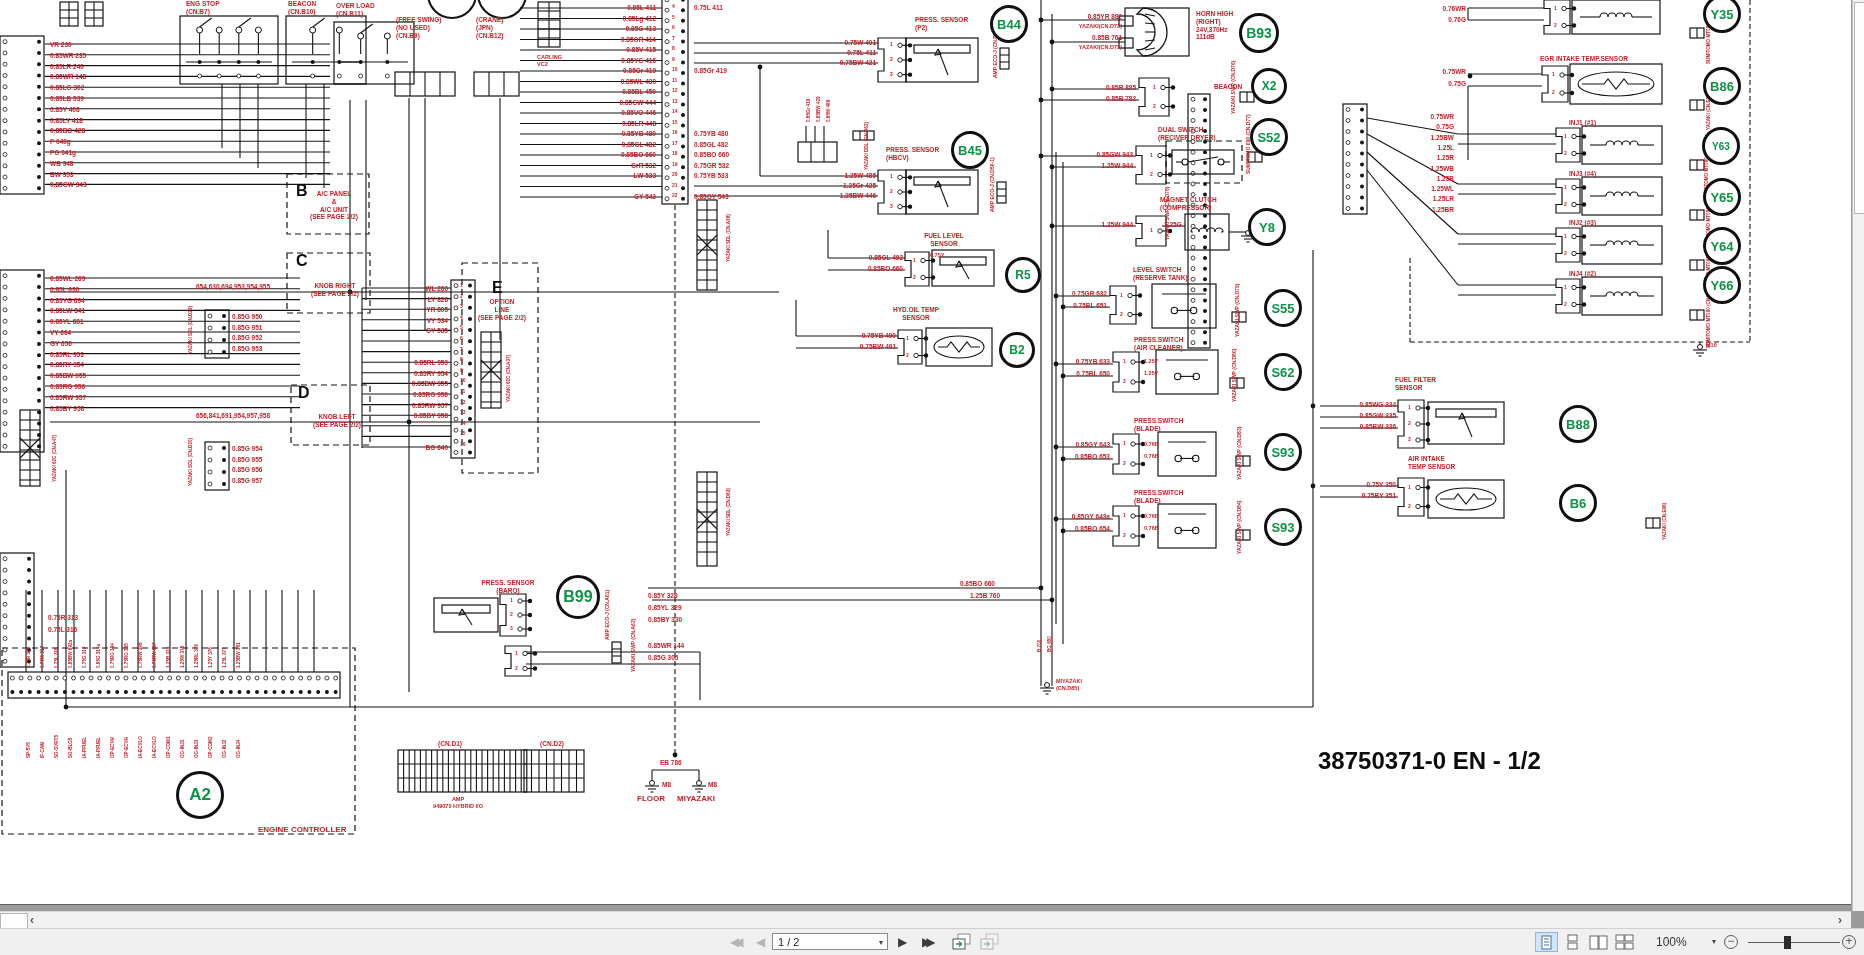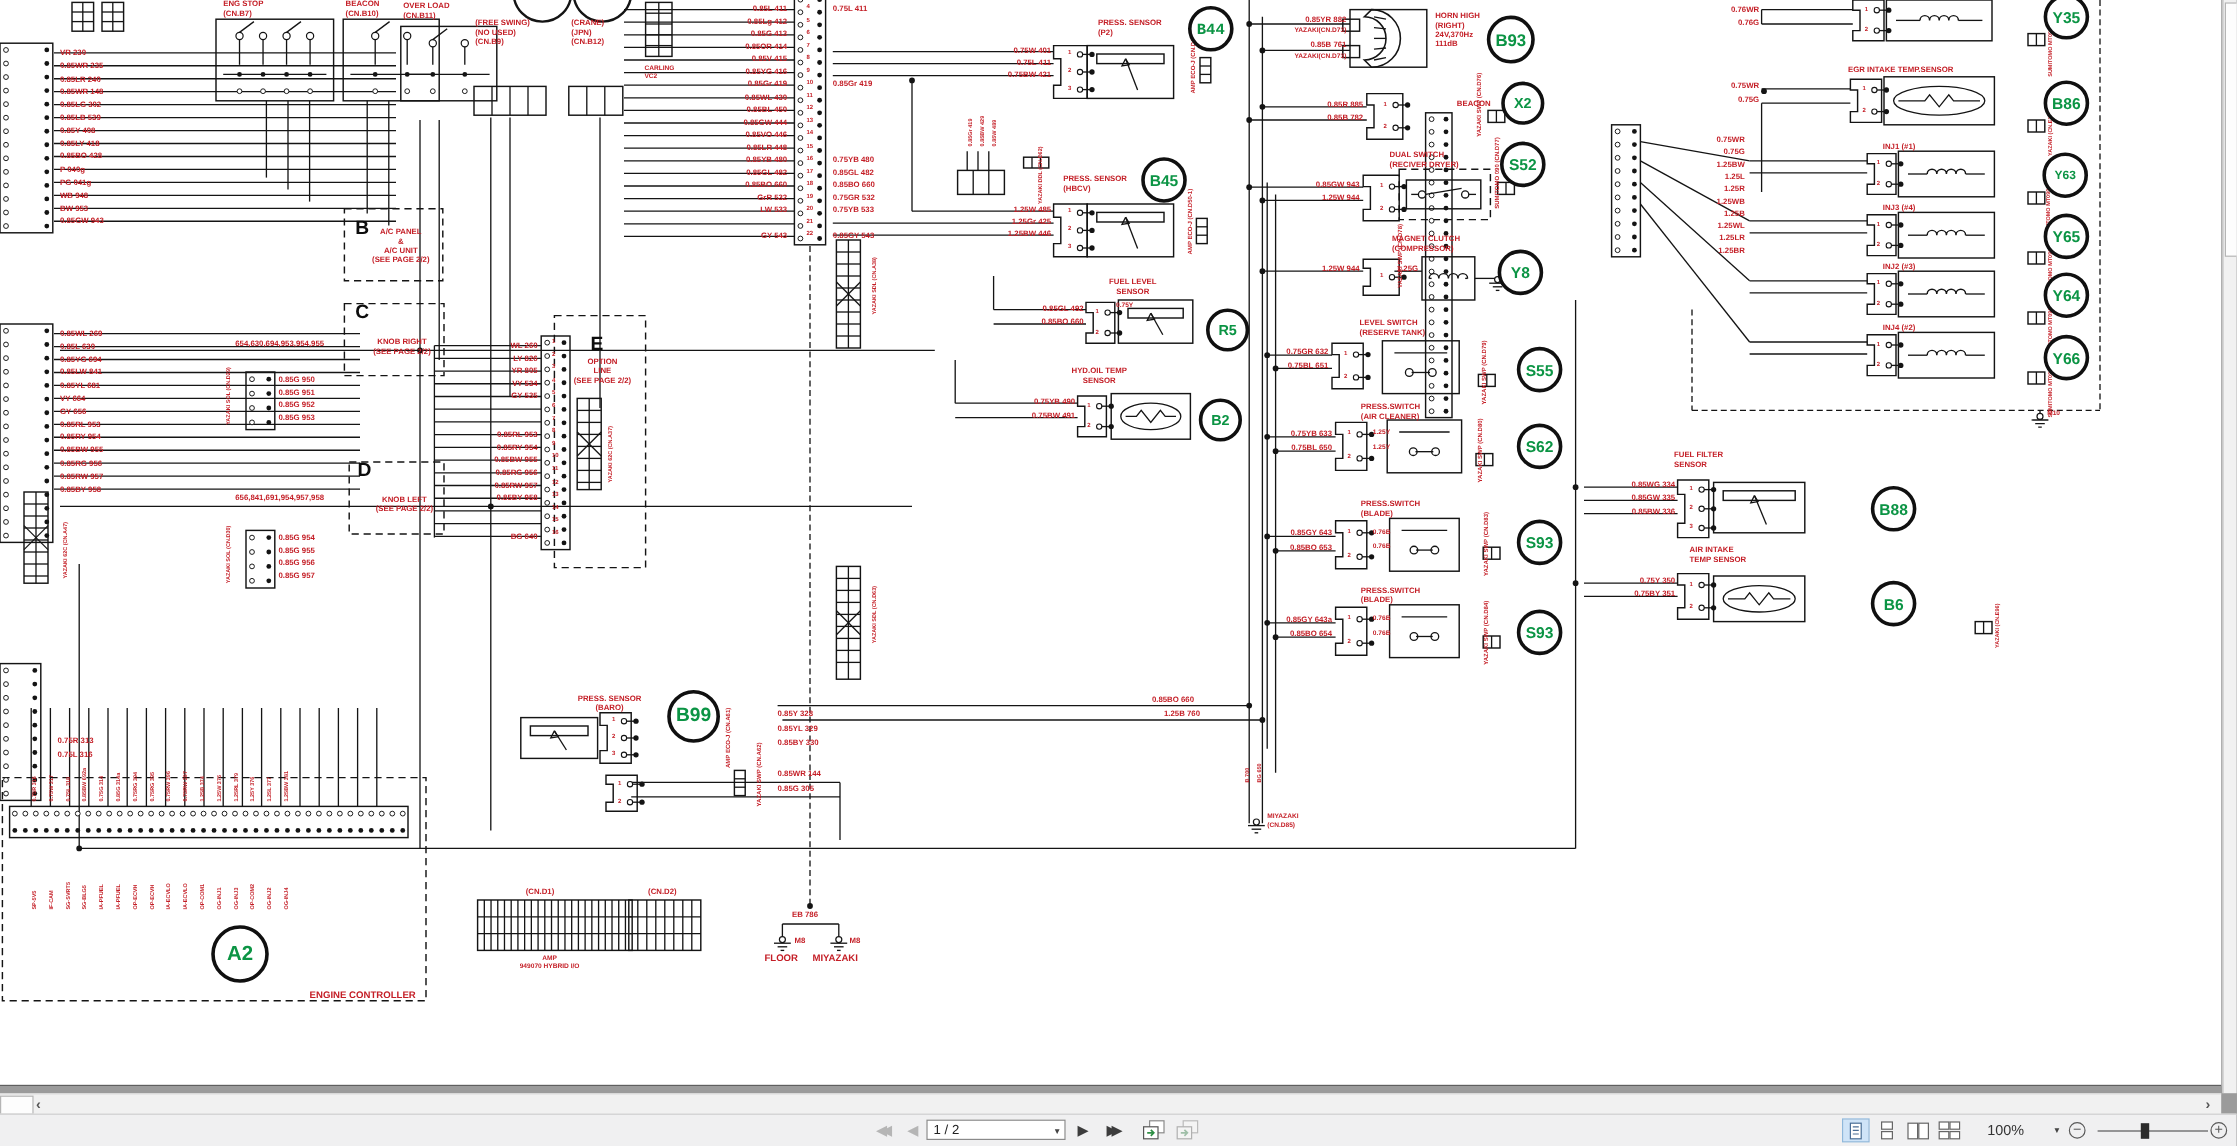--- a/index.html
+++ b/index.html
@@ -1059,40 +1059,40 @@
         <div class="rl" style="left: 1564px; top: 200.5px; font-size: 5px;">2</div>
         <div class="rl" style="left: 1564px; top: 232.5px; font-size: 5px;">1</div>
         <div class="rl" style="left: 1564px; top: 249.5px; font-size: 5px;">2</div>
         <div class="rl" style="left: 1564px; top: 283.5px; font-size: 5px;">1</div>
         <div class="rl" style="left: 1564px; top: 300.5px; font-size: 5px;">2</div>
         <div class="rl" style="left: 1408px; top: 404px; font-size: 5px;">1</div>
         <div class="rl" style="left: 1408px; top: 420px; font-size: 5px;">2</div>
         <div class="rl" style="left: 1408px; top: 436px; font-size: 5px;">3</div>
         <div class="rl" style="left: 1408px; top: 483.5px; font-size: 5px;">1</div>
         <div class="rl" style="left: 1408px; top: 502.5px; font-size: 5px;">2</div>
-        <div class="refc" style="left: 1009px; top: 24px; width: 32px; height: 32px; font-size: 13px; font-family: Liberation Mono, monospace;">B44</div>
+        <div class="refc" style="left: 1009px; top: 24px; width: 32px; height: 32px; font-size: 13px;">B44</div>
         <div class="refc" style="left: 1259px; top: 33px; width: 34px; height: 34px; font-size: 14px;">B93</div>
         <div class="refc" style="left: 1269px; top: 86px; width: 30px; height: 30px; font-size: 12px;">X2</div>
         <div class="refc" style="left: 1269px; top: 137px; width: 32px; height: 32px; font-size: 13px;">S52</div>
         <div class="refc" style="left: 1267px; top: 227px; width: 32px; height: 32px; font-size: 13px;">Y8</div>
         <div class="refc" style="left: 970px; top: 150px; width: 32px; height: 32px; font-size: 13px;">B45</div>
         <div class="refc" style="left: 1023px; top: 275px; width: 30px; height: 30px; font-size: 12px;">R5</div>
         <div class="refc" style="left: 1017px; top: 350px; width: 30px; height: 30px; font-size: 12px;">B2</div>
         <div class="refc" style="left: 1283px; top: 308px; width: 32px; height: 32px; font-size: 13px;">S55</div>
         <div class="refc" style="left: 1283px; top: 372px; width: 32px; height: 32px; font-size: 13px;">S62</div>
         <div class="refc" style="left: 1283px; top: 452px; width: 32px; height: 32px; font-size: 13px;">S93</div>
         <div class="refc" style="left: 1283px; top: 527px; width: 32px; height: 32px; font-size: 13px;">S93</div>
         <div class="refc" style="left: 578px; top: 597px; width: 38px; height: 38px; font-size: 16px;">B99</div>
         <div class="refc" style="left: 200px; top: 795px; width: 42px; height: 42px; font-size: 17px;">A2</div>
         <div class="refc" style="left: 1722px; top: 14px; width: 32px; height: 32px; font-size: 13px;">Y35</div>
         <div class="refc" style="left: 1722px; top: 86px; width: 32px; height: 32px; font-size: 13px;">B86</div>
         <div class="refc" style="left: 1721px; top: 146px; width: 32px; height: 32px; font-size: 10px;">Y63</div>
         <div class="refc" style="left: 1722px; top: 197px; width: 32px; height: 32px; font-size: 13px;">Y65</div>
         <div class="refc" style="left: 1722px; top: 246px; width: 32px; height: 32px; font-size: 13px;">Y64</div>
-        <div class="refc" style="left: 1722px; top: 298px; width: 32px; height: 32px; font-size: 13px;">Y66</div>
+        <div class="refc" style="left: 1722px; top: 285px; width: 32px; height: 32px; font-size: 13px;">Y66</div>
         <div class="refc" style="left: 1578px; top: 424px; width: 32px; height: 32px; font-size: 13px;">B88</div>
         <div class="refc" style="left: 1578px; top: 503px; width: 32px; height: 32px; font-size: 13px;">B6</div>
         <div class="rl" style="left: 186px; top: 0px;">ENG STOP
 (CN.B7)</div>
         <div class="rl" style="left: 288px; top: 0px;">BEACON
 (CN.B10)</div>
         <div class="rl" style="left: 336px; top: 2px;">OVER LOAD
 (CN.B11)</div>
         <div class="rl" style="left: 396px; top: 16px;">(FREE SWING)
 (NO USED)
@@ -1396,20 +1396,21 @@
         <div class="rl rot" style="left: 194px; top: 758px; font-size: 4.6px;">OG-INJ3</div>
         <div class="rl rot" style="left: 208px; top: 758px; font-size: 4.6px;">OP-COM2</div>
         <div class="rl rot" style="left: 222px; top: 758px; font-size: 4.6px;">OG-INJ2</div>
         <div class="rl rot" style="left: 236px; top: 758px; font-size: 4.6px;">OG-INJ4</div>
         <div class="bl" style="left: 296px; top: 182px; font-size: 16px;">B</div>
         <div class="bl" style="left: 296px; top: 252px; font-size: 16px;">C</div>
         <div class="bl" style="left: 298px; top: 384px; font-size: 16px;">D</div>
         <div class="bl" style="left: 492px; top: 279px; font-size: 16px;">E</div>
       </div>
     <div class="title-block">
+      <div>38750371-0 EN - 1/2</div>
     </div>
   </div>
 
   <div class="hscroll">
     <div class="hthumb"></div>
     <span class="harrow" style="left:30px">‹</span>
     <span class="harrow" style="left:1838px">›</span>
   </div>
 
   <div class="vscroll">

